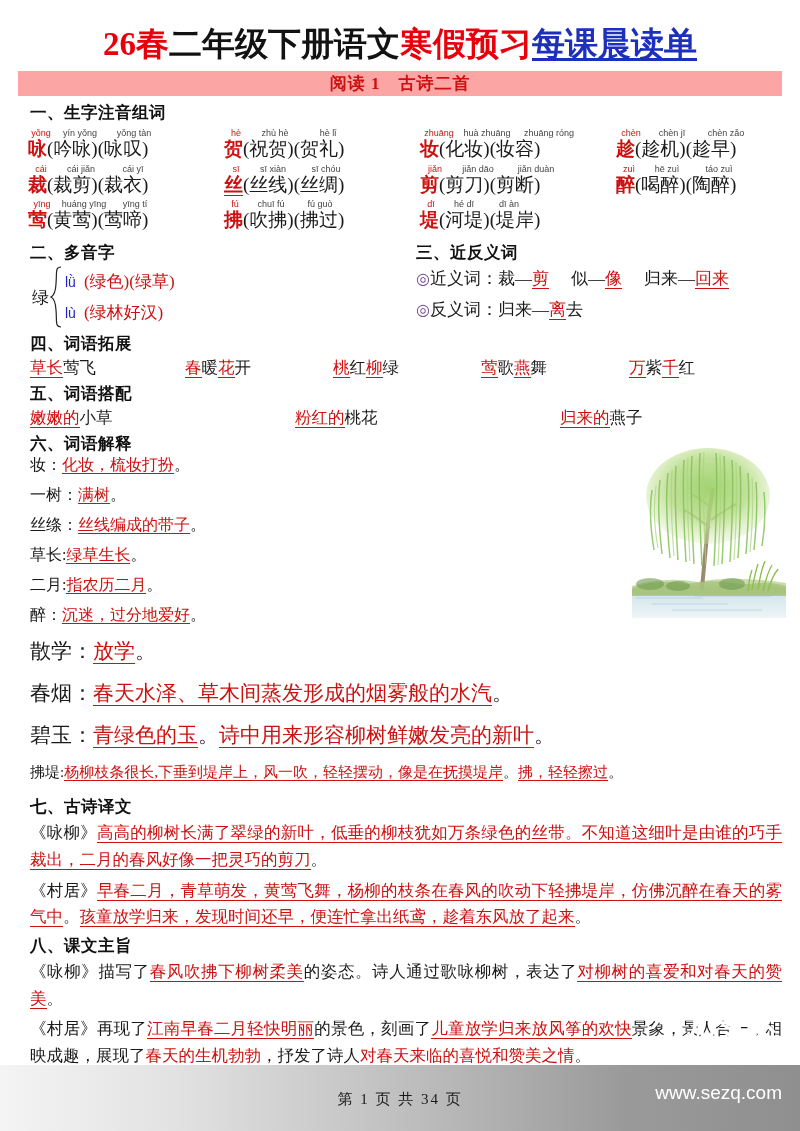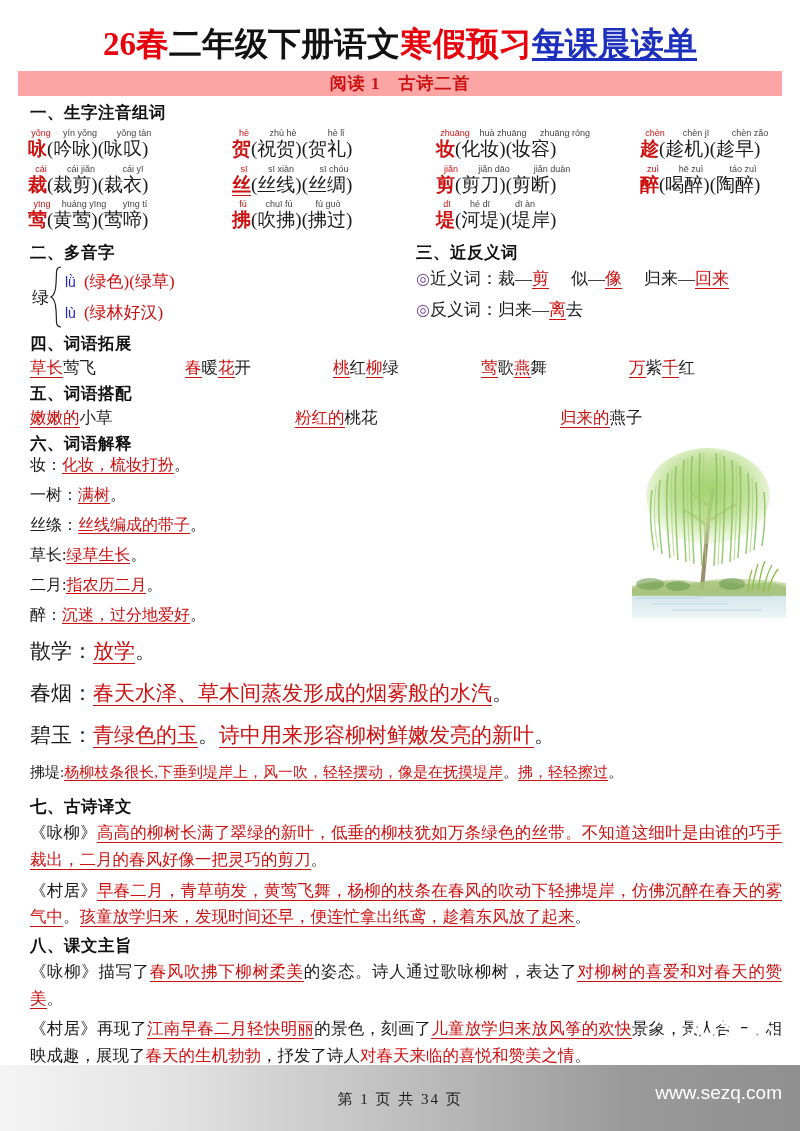--- a/index.html
+++ b/index.html
@@ -26,21 +26,21 @@
   }
   
   .content{padding:0 18px;position:relative;}
   .sec-h{
     font-family:"Liberation Sans","DejaVu Sans",sans-serif;
     font-weight:bold;font-size:16.5px;color:#111;margin:6px 0 2px 12px;
     letter-spacing:0.5px;
   }
   .sec-h.tight{margin-top:4px;}
   
-  .zi-row{display:flex;margin:0 0 2px 10px;gap:8px;}
+  .zi-row{display:flex;margin:0 0 2px 10px;}
   .zi-item{position:relative;}
   .py-line{
     font-family:"Liberation Sans","DejaVu Sans",sans-serif;
     font-size:9px;color:#444;height:12px;white-space:nowrap;letter-spacing:0px;
     display:flex;align-items:flex-end;
   }
   .py-line .py-head{color:#cc1111;}
   .py-seg{display:inline-block;text-align:center;}
   .zi-line{font-size:19px;color:#1a1a1a;white-space:nowrap;line-height:1.12;letter-spacing:0px;}
   .zi-head{color:#cc1111;font-weight:600;}

